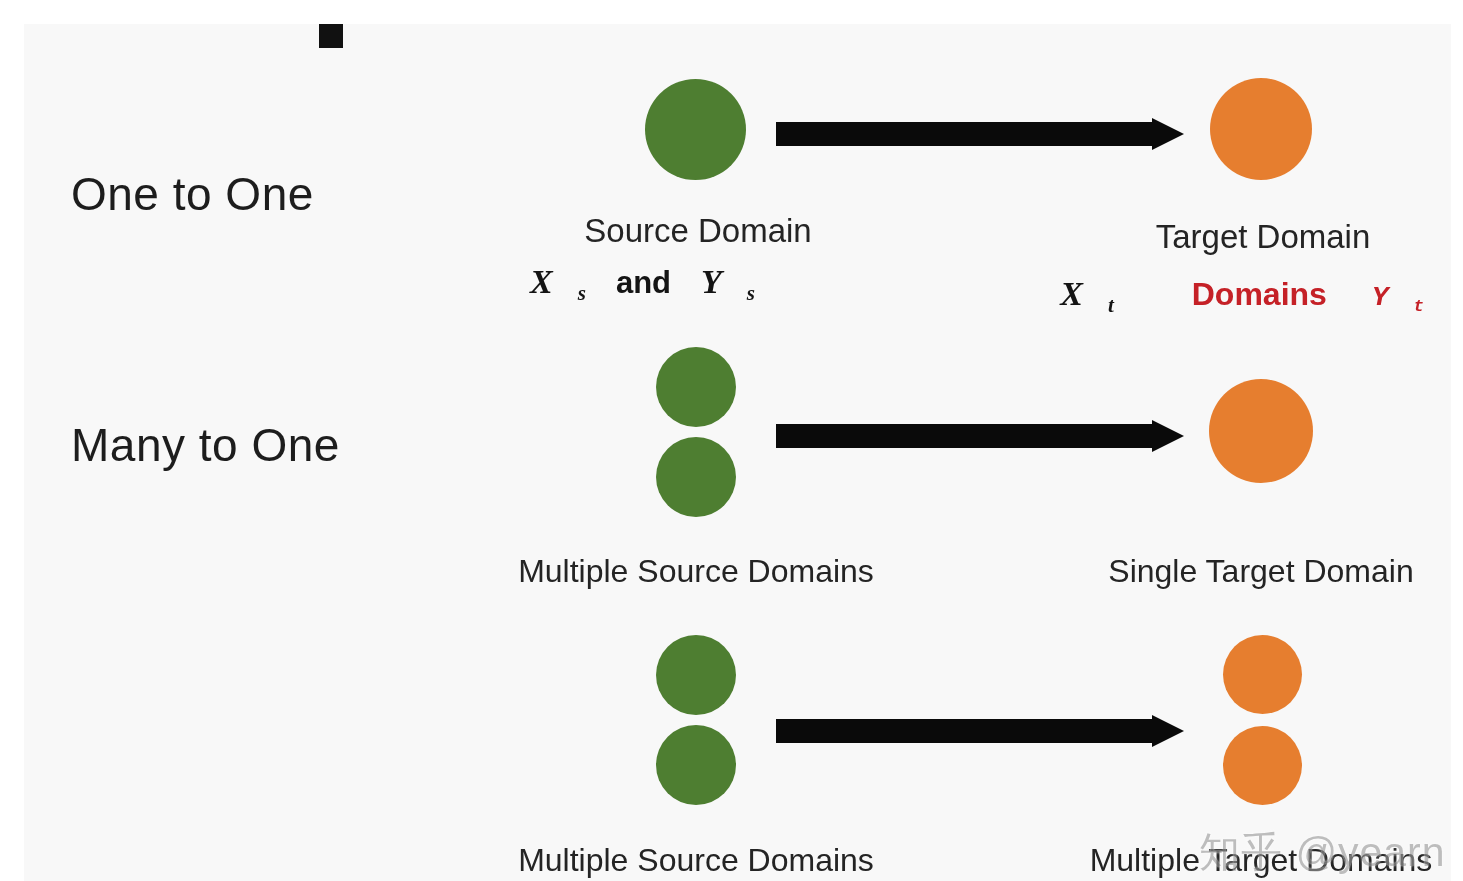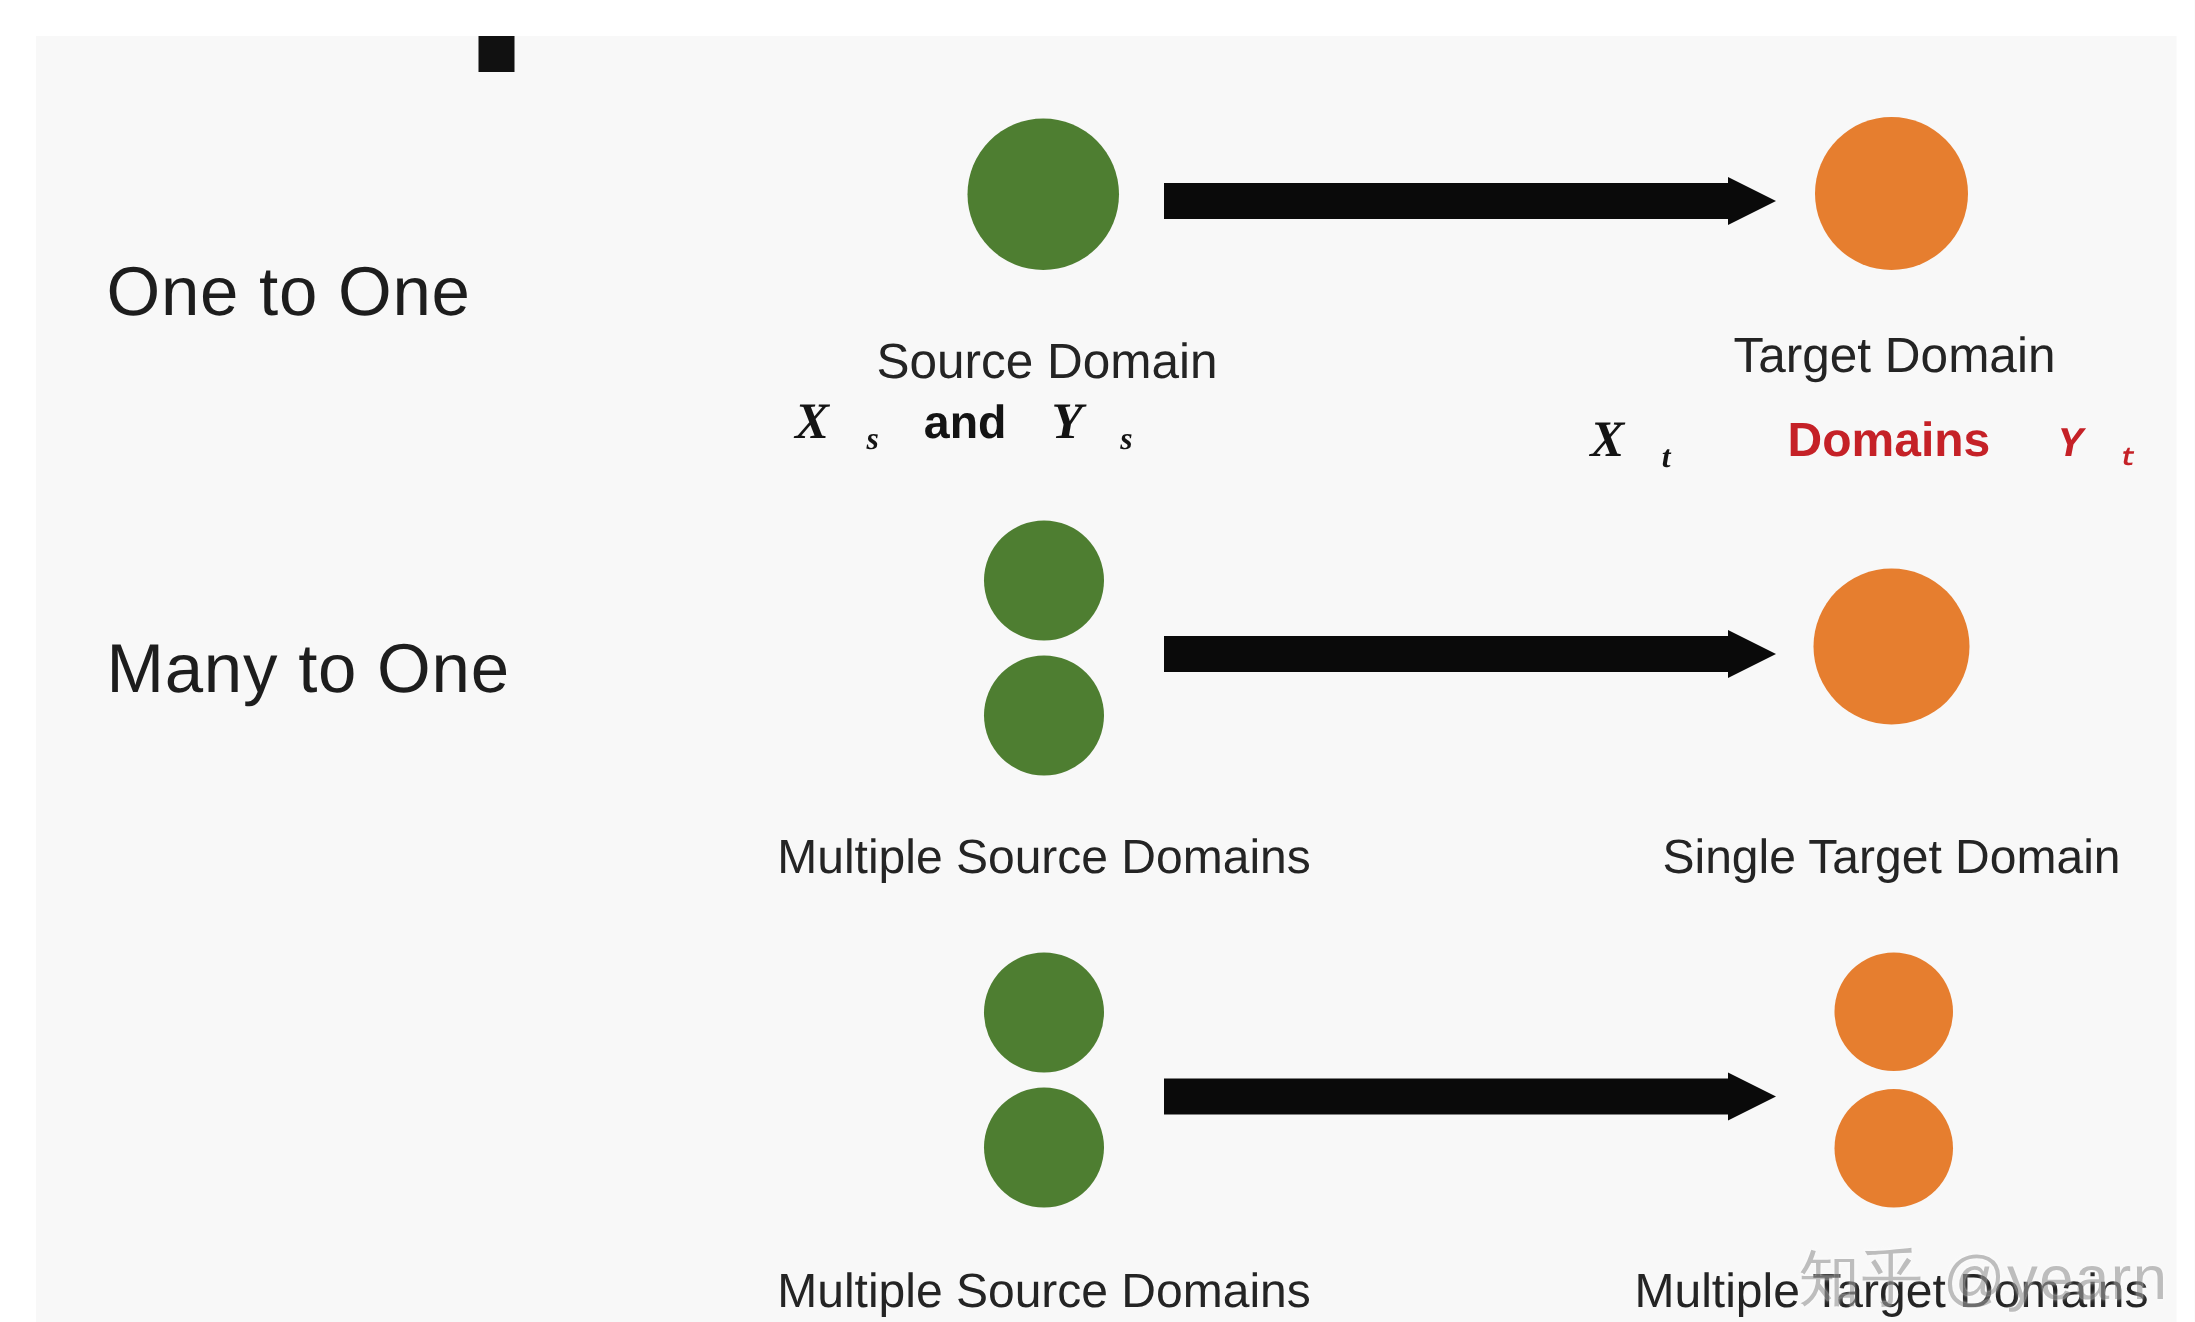--- a/index.html
+++ b/index.html
@@ -88,21 +88,21 @@
 
   .caption {
     position: absolute;
     width: 500px;
     text-align: center;
     font-size: 33px;
     line-height: 1.15;
     color: #242424;
     white-space: nowrap;
   }
-  .cap-r1-s { left: 424px; top: 186px; }
+  .cap-r1-s { left: 424px; top: 176px; }
   .cap-r1-t { left: 989px; top: 182px; }
   .cap-r2-s { left: 422px; top: 517px; font-size: 32px; }
   .cap-r2-t { left: 987px; top: 517px; font-size: 32px; }
   .cap-r3-s { left: 422px; top: 806px; font-size: 32px; }
   .cap-r3-t { left: 987px; top: 806px; font-size: 32px; }
 
   .math {
     font-family: "Liberation Serif", serif;
     font-style: italic;
     font-weight: bold;

